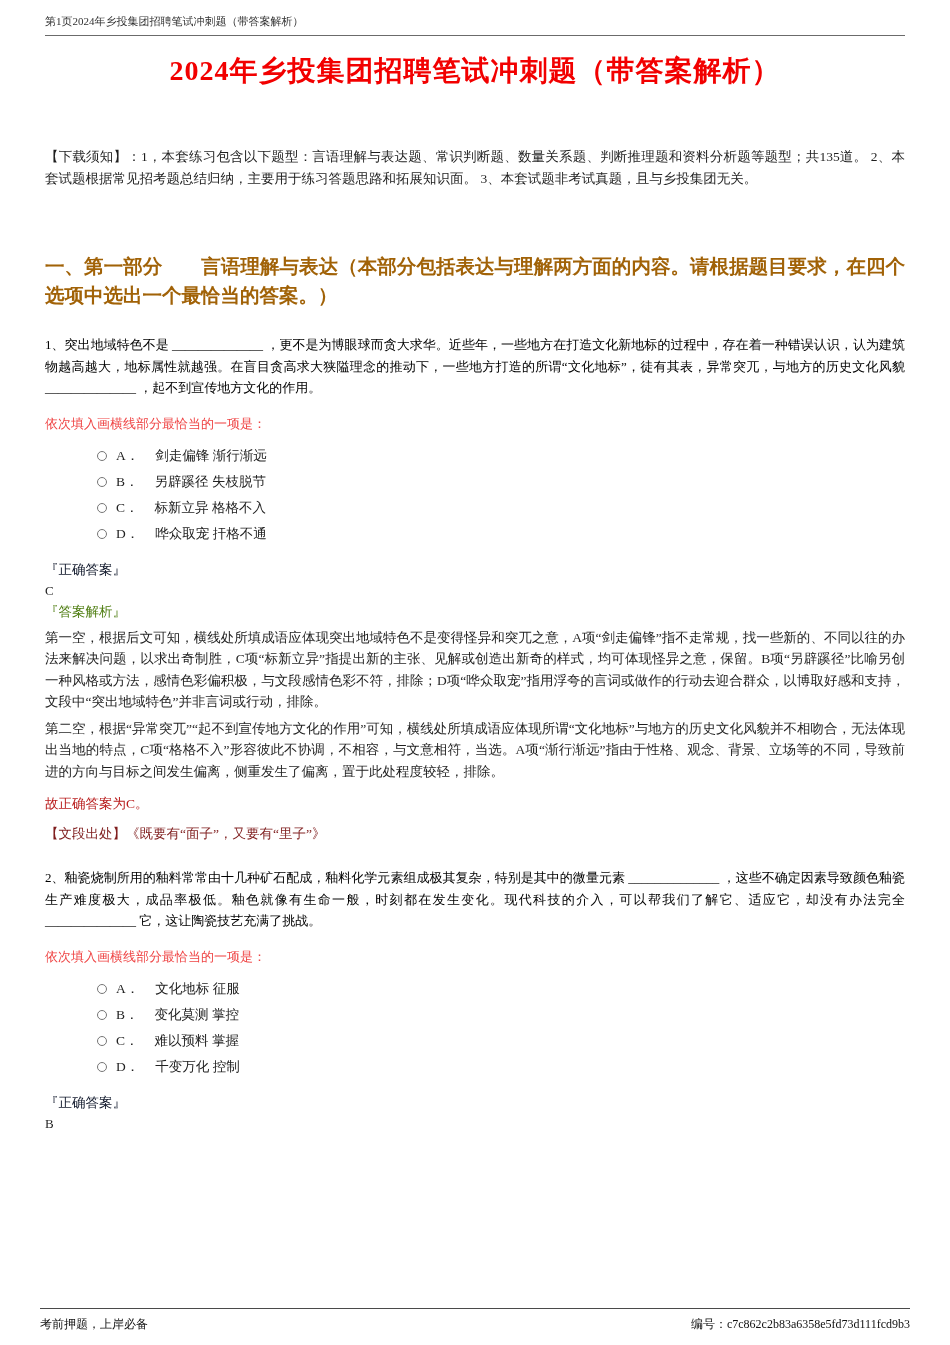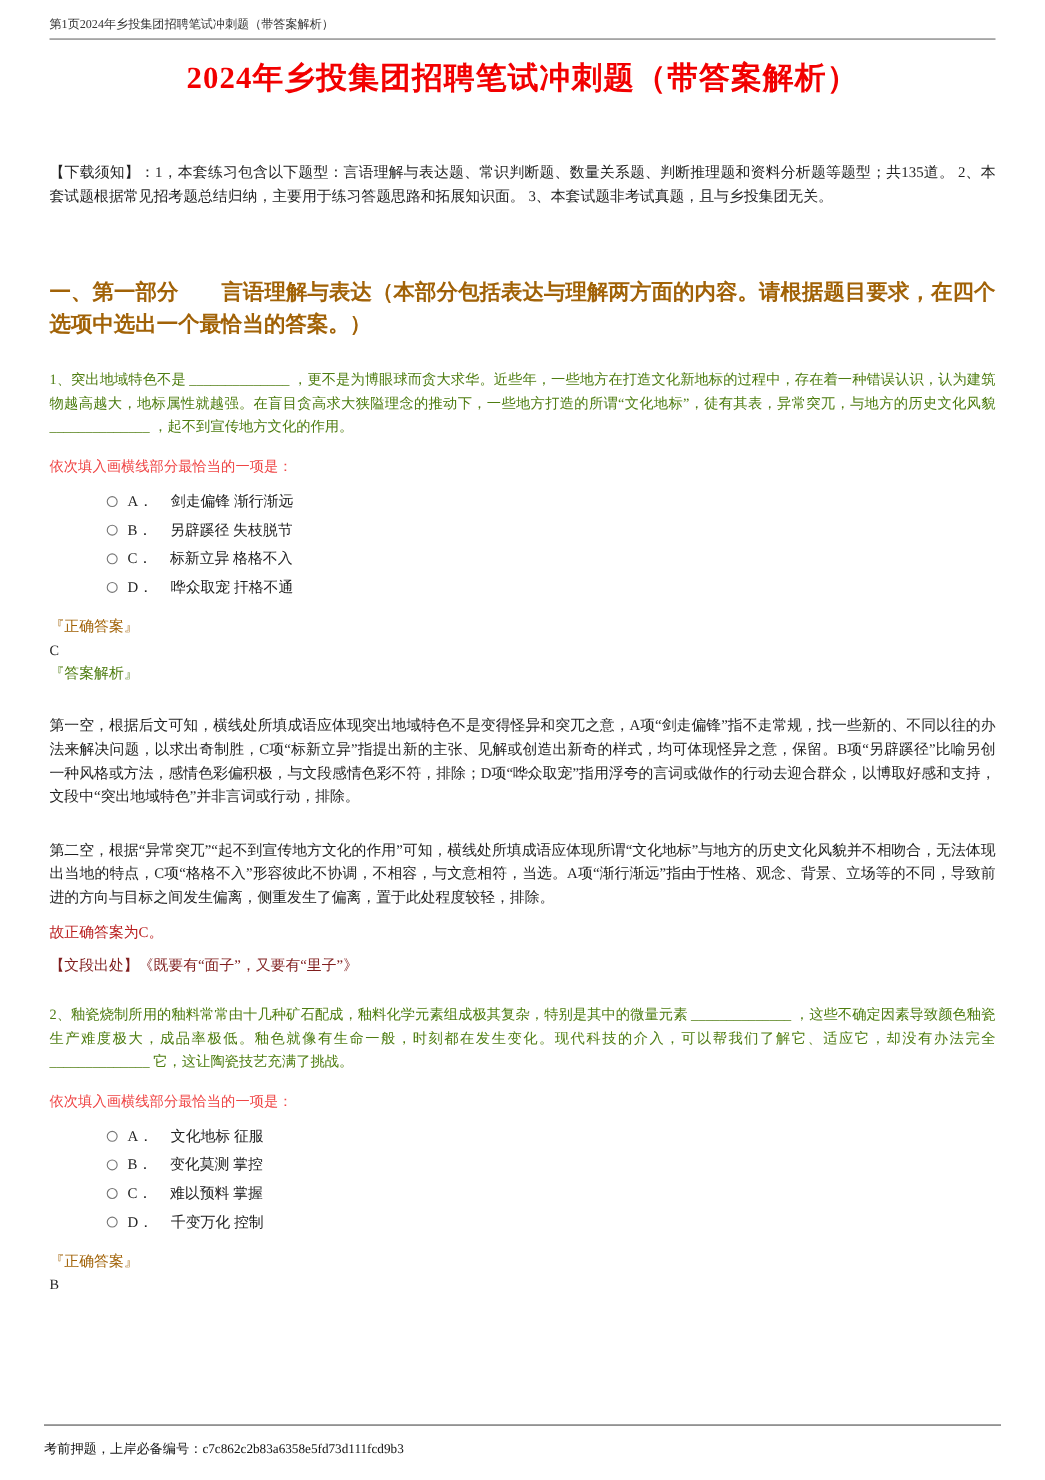--- a/index.html
+++ b/index.html
@@ -28,53 +28,53 @@
     color:#1f1f1f; text-align:justify;font-family:Liberation Serif, serif;
   }
 
   .section-heading {
     margin-top:62px; font-size:19.5px; font-weight:bold;
     color:#a16207; line-height:29px; text-align:justify;
   }
 
   .q-stem {
     margin-top:24px; font-size:13px; line-height:21.5px;
-    color:#4d7c0f; text-align:justify;
+    color:#000000; text-align:justify;
   }
   .q-prompt { margin-top:16px; font-size:13px; color:#ef4444; }
 
   .options { margin-top:10px; }
   .option {
     display:flex; align-items:center; height:26px;
     margin-left:52px; font-size:13.5px; color:#222222;
   }
   .radio {
     width:10px; height:10px; flex:0 0 10px;
     border:1px solid #767676; border-radius:50%;
     margin-right:9px; background:#fff;
   }
   .opt-letter { margin-right:16px; }
 
-  .answer-label { margin-top:12px; font-size:13.5px; color:#a16207; line-height:21px; }
+  .answer-label { margin-top:12px; font-size:13.5px; color:#0f172a; line-height:21px; }
   .answer-value { font-size:13px; color:#1f1f1f; line-height:21px; }
   .analysis-label { font-size:13.5px; color:#4d7c0f; line-height:21px; }
 
   .analysis-para {
-    margin-top:27px; font-size:13.5px; line-height:21.5px;
+    margin-top:5px; font-size:13.5px; line-height:21.5px;
     color:#1f1f1f; text-align:justify;
   }
   .conclusion { margin-top:13px; font-size:13.5px; color:#b91c1c; }
   .source { margin-top:12px; font-size:13.5px; color:#7f1d1d; }
 
   .question-2 { margin-top:12px; }
 
   .doc-footer {
-    position:absolute; left:40px; right:40px; bottom:0; height:50px;
+    position:absolute; left:40px; right:40px; bottom:0; height:37px;
     border-top:1px solid #4a4a4a;
-    display:flex; justify-content:flex-start; align-items:center;
+    display:flex; justify-content:space-between; align-items:center;
     padding-bottom:6px; font-size:12px; color:#111111;
   }
 </style>
 </head>
 <body>
 
 <div class="page">
 
   <div class="doc-header">
     <span>第1页</span>

